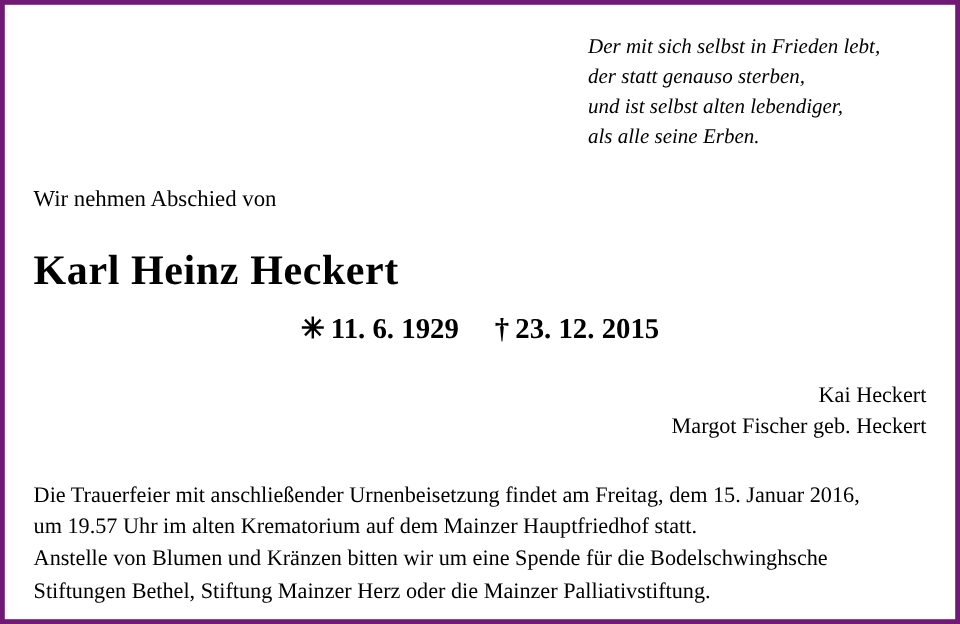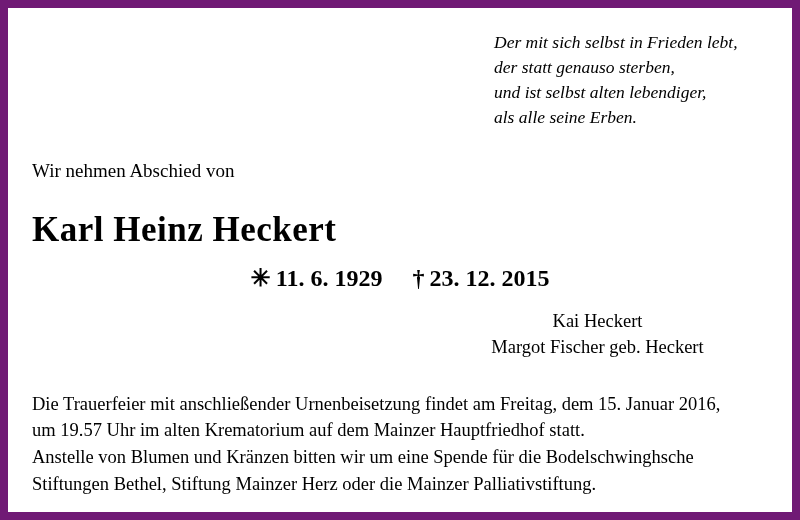--- a/index.html
+++ b/index.html
@@ -12,21 +12,21 @@
     height: 520px;
     font-family: "Liberation Serif", serif;
     color: #000000;
     overflow: hidden;
   }
   .obituary {
     position: relative;
     box-sizing: border-box;
     width: 800px;
     height: 520px;
-    border: 8px solid #701a75;
+    border: 4px solid #701a75;
     background: #ffffff;
     padding: 18px 24px 14px 24px;
   }
   .verse {
     margin-top: 4px;
     text-align: left;
     font-style: italic;
     font-size: 17.5px;
     line-height: 1.42;
     padding-left: 462px;
@@ -54,22 +54,22 @@
   }
   .dates .sym {
     font-weight: bold;
     padding-right: 5px;
   }
   .dates .gap {
     display: inline-block;
     width: 30px;
   }
   .survivors {
-    margin-top: 16px;
-    text-align: center;
+    margin-top: 28px;
+    text-align: right;
     font-size: 18.5px;
     line-height: 1.42;
     padding-left: 395px;
   }
   .survivors div {
     white-space: nowrap;
   }
   .details {
     margin-top: 30px;
     font-size: 18.5px;

